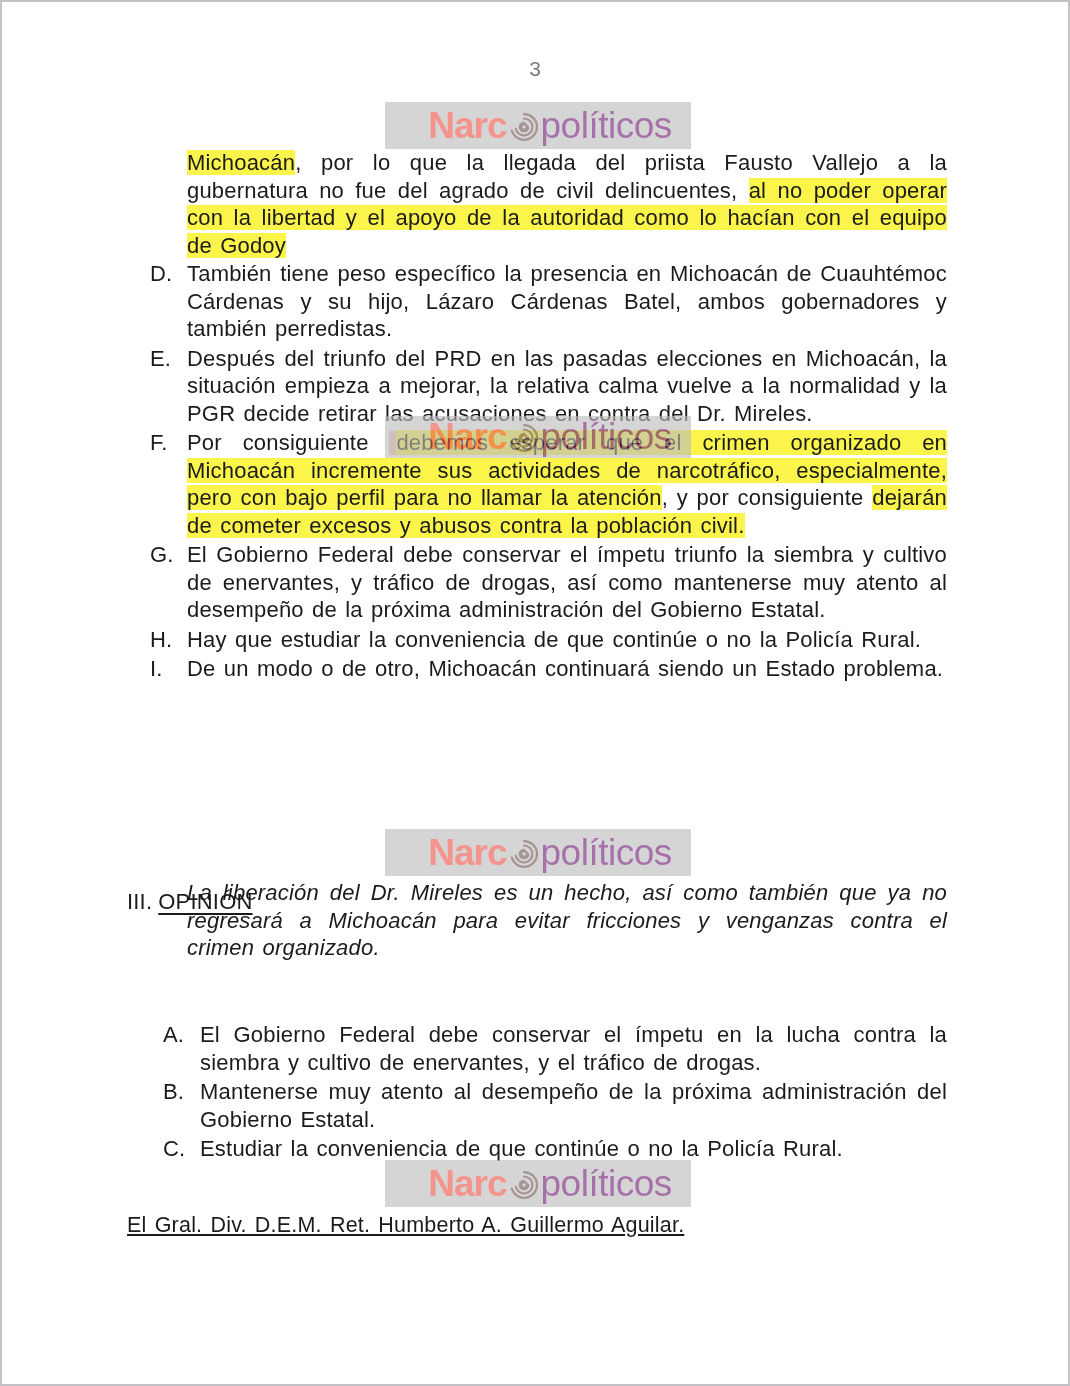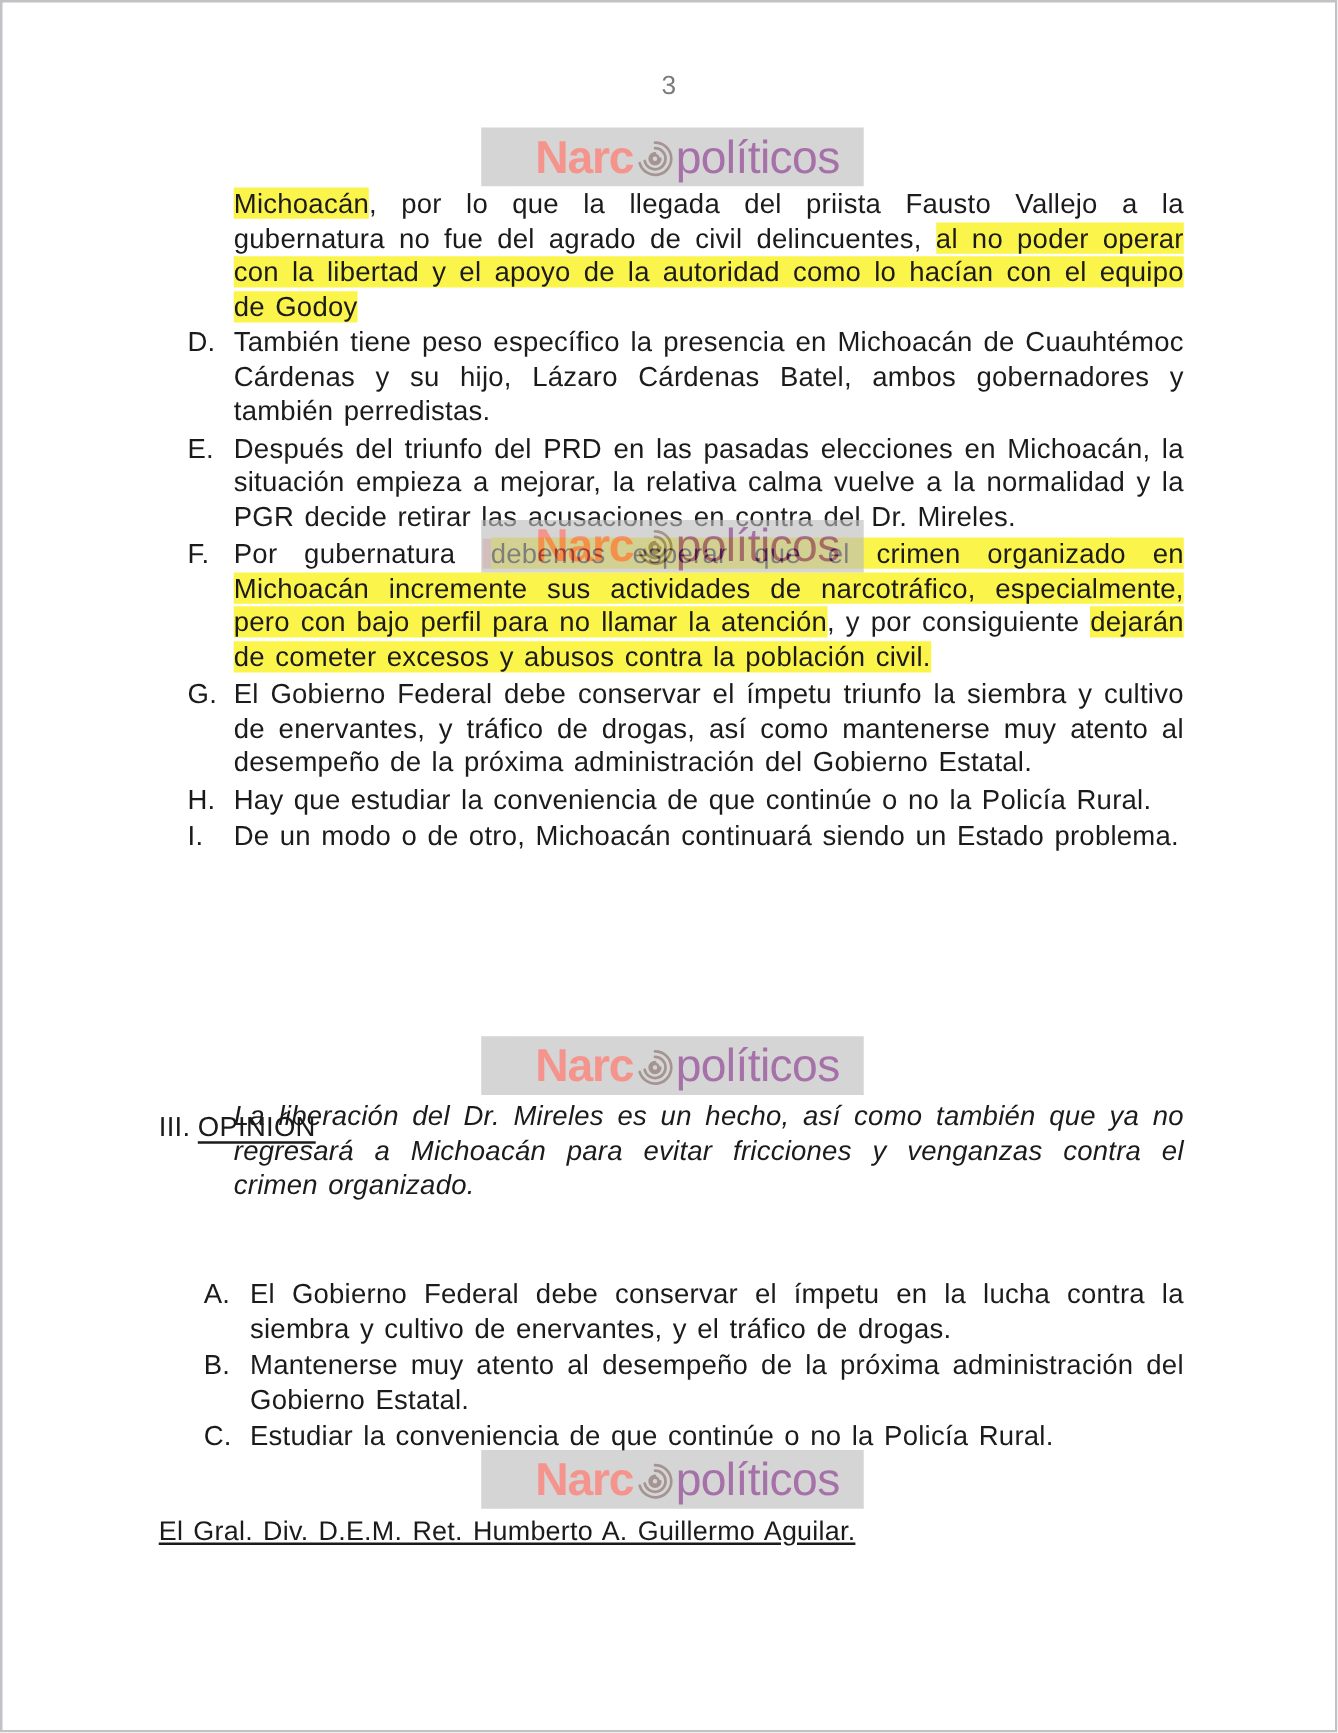--- a/index.html
+++ b/index.html
@@ -85,21 +85,21 @@
     <div class="li">
       <span class="lbl">D.</span>
       <span class="txt">También tiene peso específico la presencia en Michoacán de Cuauhtémoc Cárdenas y su hijo, Lázaro Cárdenas Batel, ambos gobernadores y también perredistas.</span>
     </div>
     <div class="li">
       <span class="lbl">E.</span>
       <span class="txt">Después del triunfo del PRD en las pasadas elecciones en Michoacán, la situación empieza a mejorar, la relativa calma vuelve a la normalidad y la PGR decide retirar las acusaciones en contra del Dr. Mireles.</span>
     </div>
     <div class="li">
       <span class="lbl">F.</span>
-      <span class="txt"><span>Por gubernatura </span><span class="pink-sliver"></span><span class="hl">debemos esperar que el crimen organizado en Michoacán incremente sus actividades de narcotráfico, especialmente, pero con bajo perfil para no llamar la atención</span><span>, y por consiguiente </span><span class="hl">dejarán de cometer excesos y abusos contra la población civil.</span></span>
+      <span class="txt"><span>Por consiguiente </span><span class="pink-sliver"></span><span class="hl">debemos esperar que el crimen organizado en Michoacán incremente sus actividades de narcotráfico, especialmente, pero con bajo perfil para no llamar la atención</span><span>, y por consiguiente </span><span class="hl">dejarán de cometer excesos y abusos contra la población civil.</span></span>
     </div>
     <div class="li">
       <span class="lbl">G.</span>
       <span class="txt">El Gobierno Federal debe conservar el ímpetu triunfo la siembra y cultivo de enervantes, y tráfico de drogas, así como mantenerse muy atento al desempeño de la próxima administración del Gobierno Estatal.</span>
     </div>
     <div class="li">
       <span class="lbl">H.</span>
       <span class="txt">Hay que estudiar la conveniencia de que continúe o no la Policía Rural.</span>
     </div>
     <div class="li">

